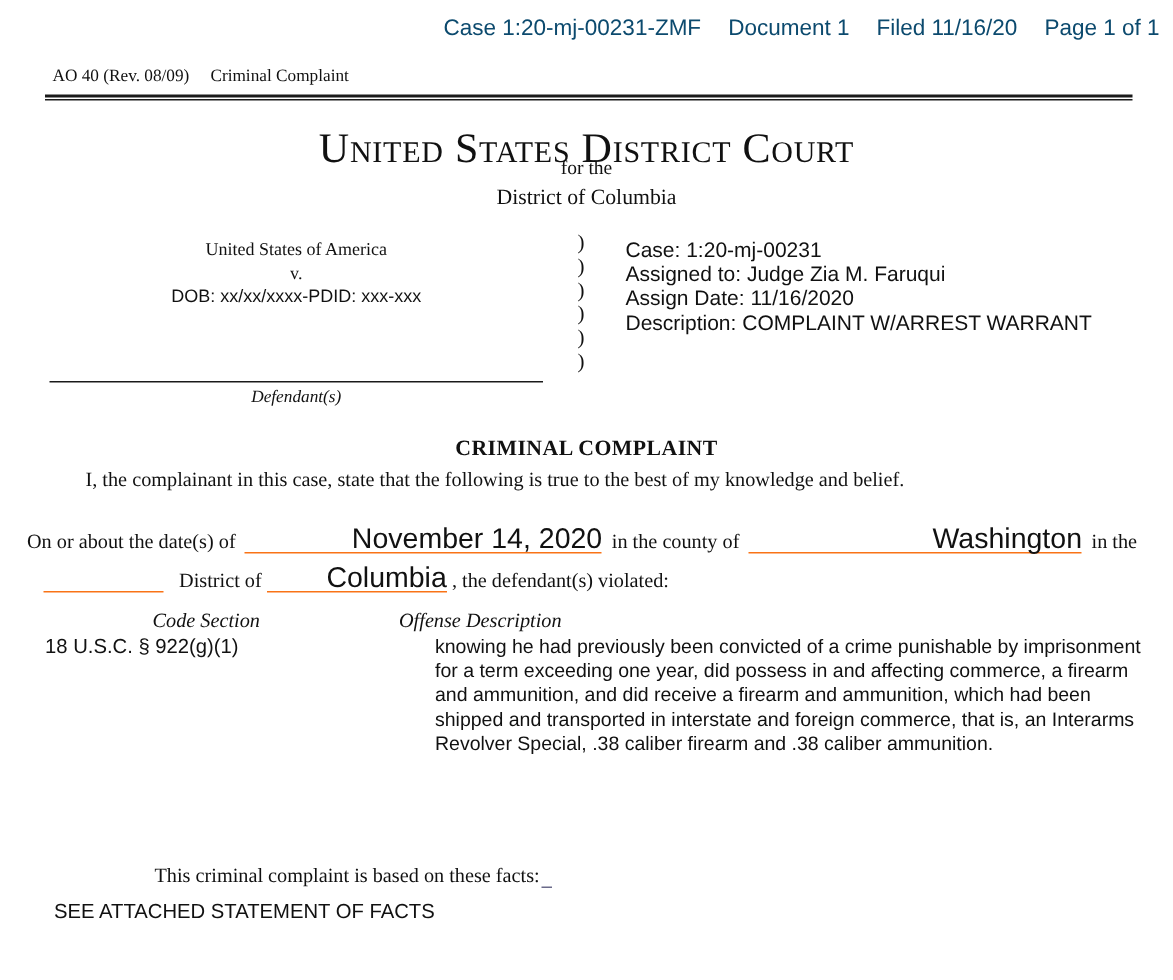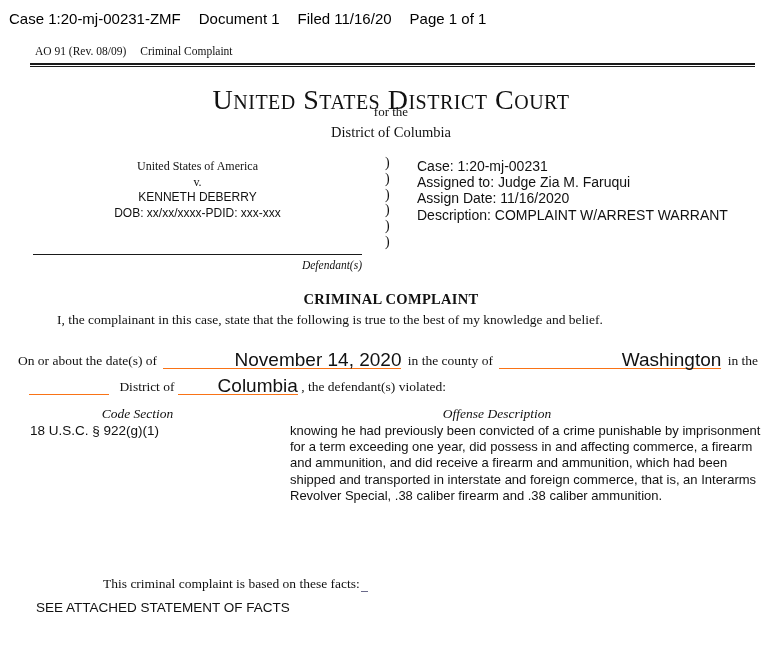--- a/index.html
+++ b/index.html
@@ -10,24 +10,24 @@
     height: 653px;
     background: #ffffff;
     font-family: "Liberation Serif", serif;
     color: #111111;
     overflow: hidden;
   }
   
   .pacer-header {
     position: absolute;
     top: 10px; left: 0; width: 100%;
-    text-align: left;
+    text-align: right;
     font-family: "Liberation Sans", sans-serif;
     font-size: 15px;
-    color: #000000;
+    color: #0c4a6e;
     white-space: nowrap;
   }
   .pacer-header span { margin: 0 9px; }
   
   .form-id-line {
     position: absolute;
     top: 45px; left: 35px;
     font-size: 11.5px;
     white-space: nowrap;
   }
@@ -71,21 +71,21 @@
   }
   .party-block .sans { font-family: "Liberation Sans", sans-serif; }
   .defendant-rule {
     position: absolute;
     top: 254px; left: 33px; width: 329px;
     border-bottom: 1.5px solid #1a1a1a;
   }
   .defendant-label {
     position: absolute;
     top: 259px; left: 33px; width: 329px;
-    text-align: right;
+    text-align: center;
     font-style: italic;
     font-size: 11.5px;
   }
   .paren-column {
     position: absolute;
     top: 155px; left: 385px;
     font-size: 14px;
     line-height: 15.8px;
   }
   .case-info {
@@ -133,22 +133,21 @@
   .fill-district { width: 120px; }
   
   .offense-headers { position: absolute; top: 406px; left: 0; width: 100%; }
   .code-header {
     position: absolute; top: 0; left: 35px; width: 205px;
     text-align: center;
     font-style: italic;
     font-size: 13.5px;
   }
   .desc-header {
-    position: absolute; top: 0; left: 283px; width: 428px;
-    text-align: center;
+    position: absolute; top: 0; left: 266px; width: 428px;
     font-style: italic;
     font-size: 13.5px;
   }
   .code-value {
     position: absolute;
     top: 423px; left: 30px;
     font-family: "Liberation Sans", sans-serif;
     font-size: 13.5px;
     white-space: nowrap;
   }
@@ -184,32 +183,31 @@
 </head>
 <body>
 
 <div class="page">
 
   <div class="pacer-header">
     <span>Case 1:20-mj-00231-ZMF</span><span>Document 1</span><span>Filed 11/16/20</span><span>Page 1 of 1</span>
   </div>
 
   <div class="form-id-line">
-    <span>AO 91 (Rev. 08/09)</span><span class="form-title">Criminal Complaint</span>
+    <span>AO 40 (Rev. 08/09)</span><span class="form-title">Criminal Complaint</span>
   </div>
   <div class="double-rule"></div>
 
   <div class="court-title">United States District Court</div>
   <div class="for-the">for the</div>
   <div class="district-line">District of Columbia</div>
 
   <div class="party-block">
     <div>United States of America</div>
     <div>v.</div>
-    <div class="sans">KENNETH DEBERRY</div>
     <div class="sans">DOB: xx/xx/xxxx-PDID: xxx-xxx</div>
   </div>
   <div class="defendant-rule"></div>
   <div class="defendant-label">Defendant(s)</div>
 
   <div class="paren-column">
     <div>)</div>
     <div>)</div>
     <div>)</div>
     <div>)</div>

